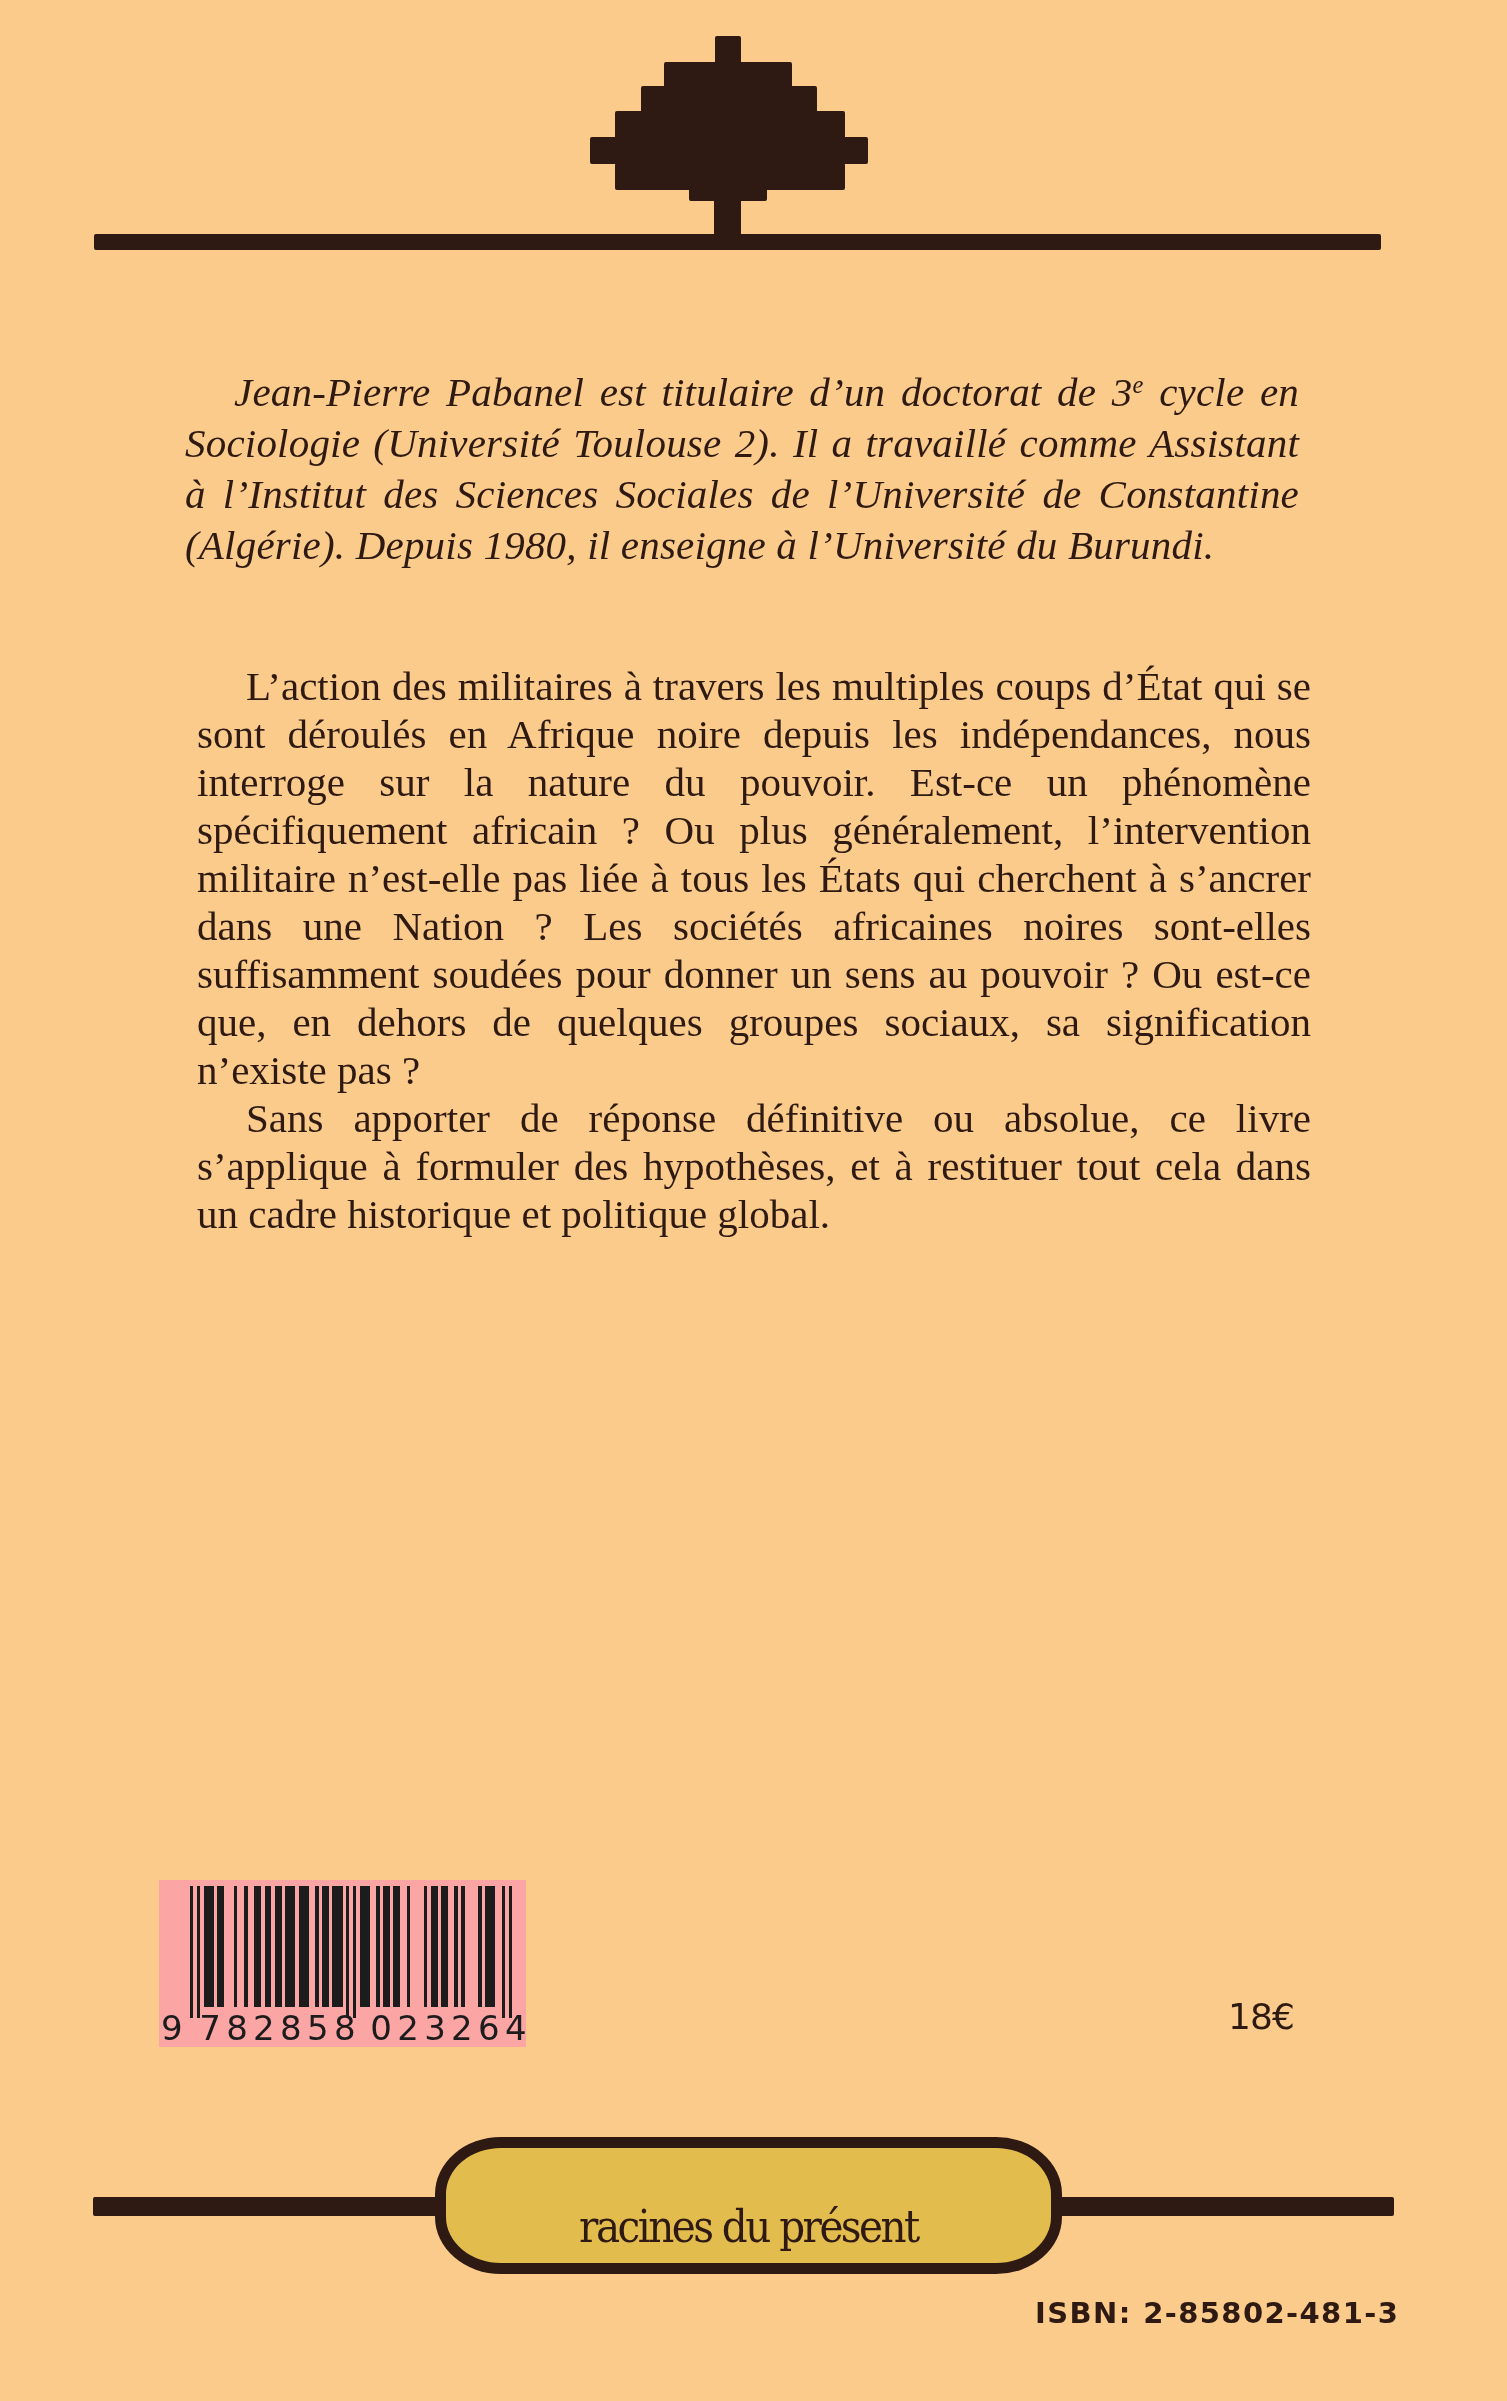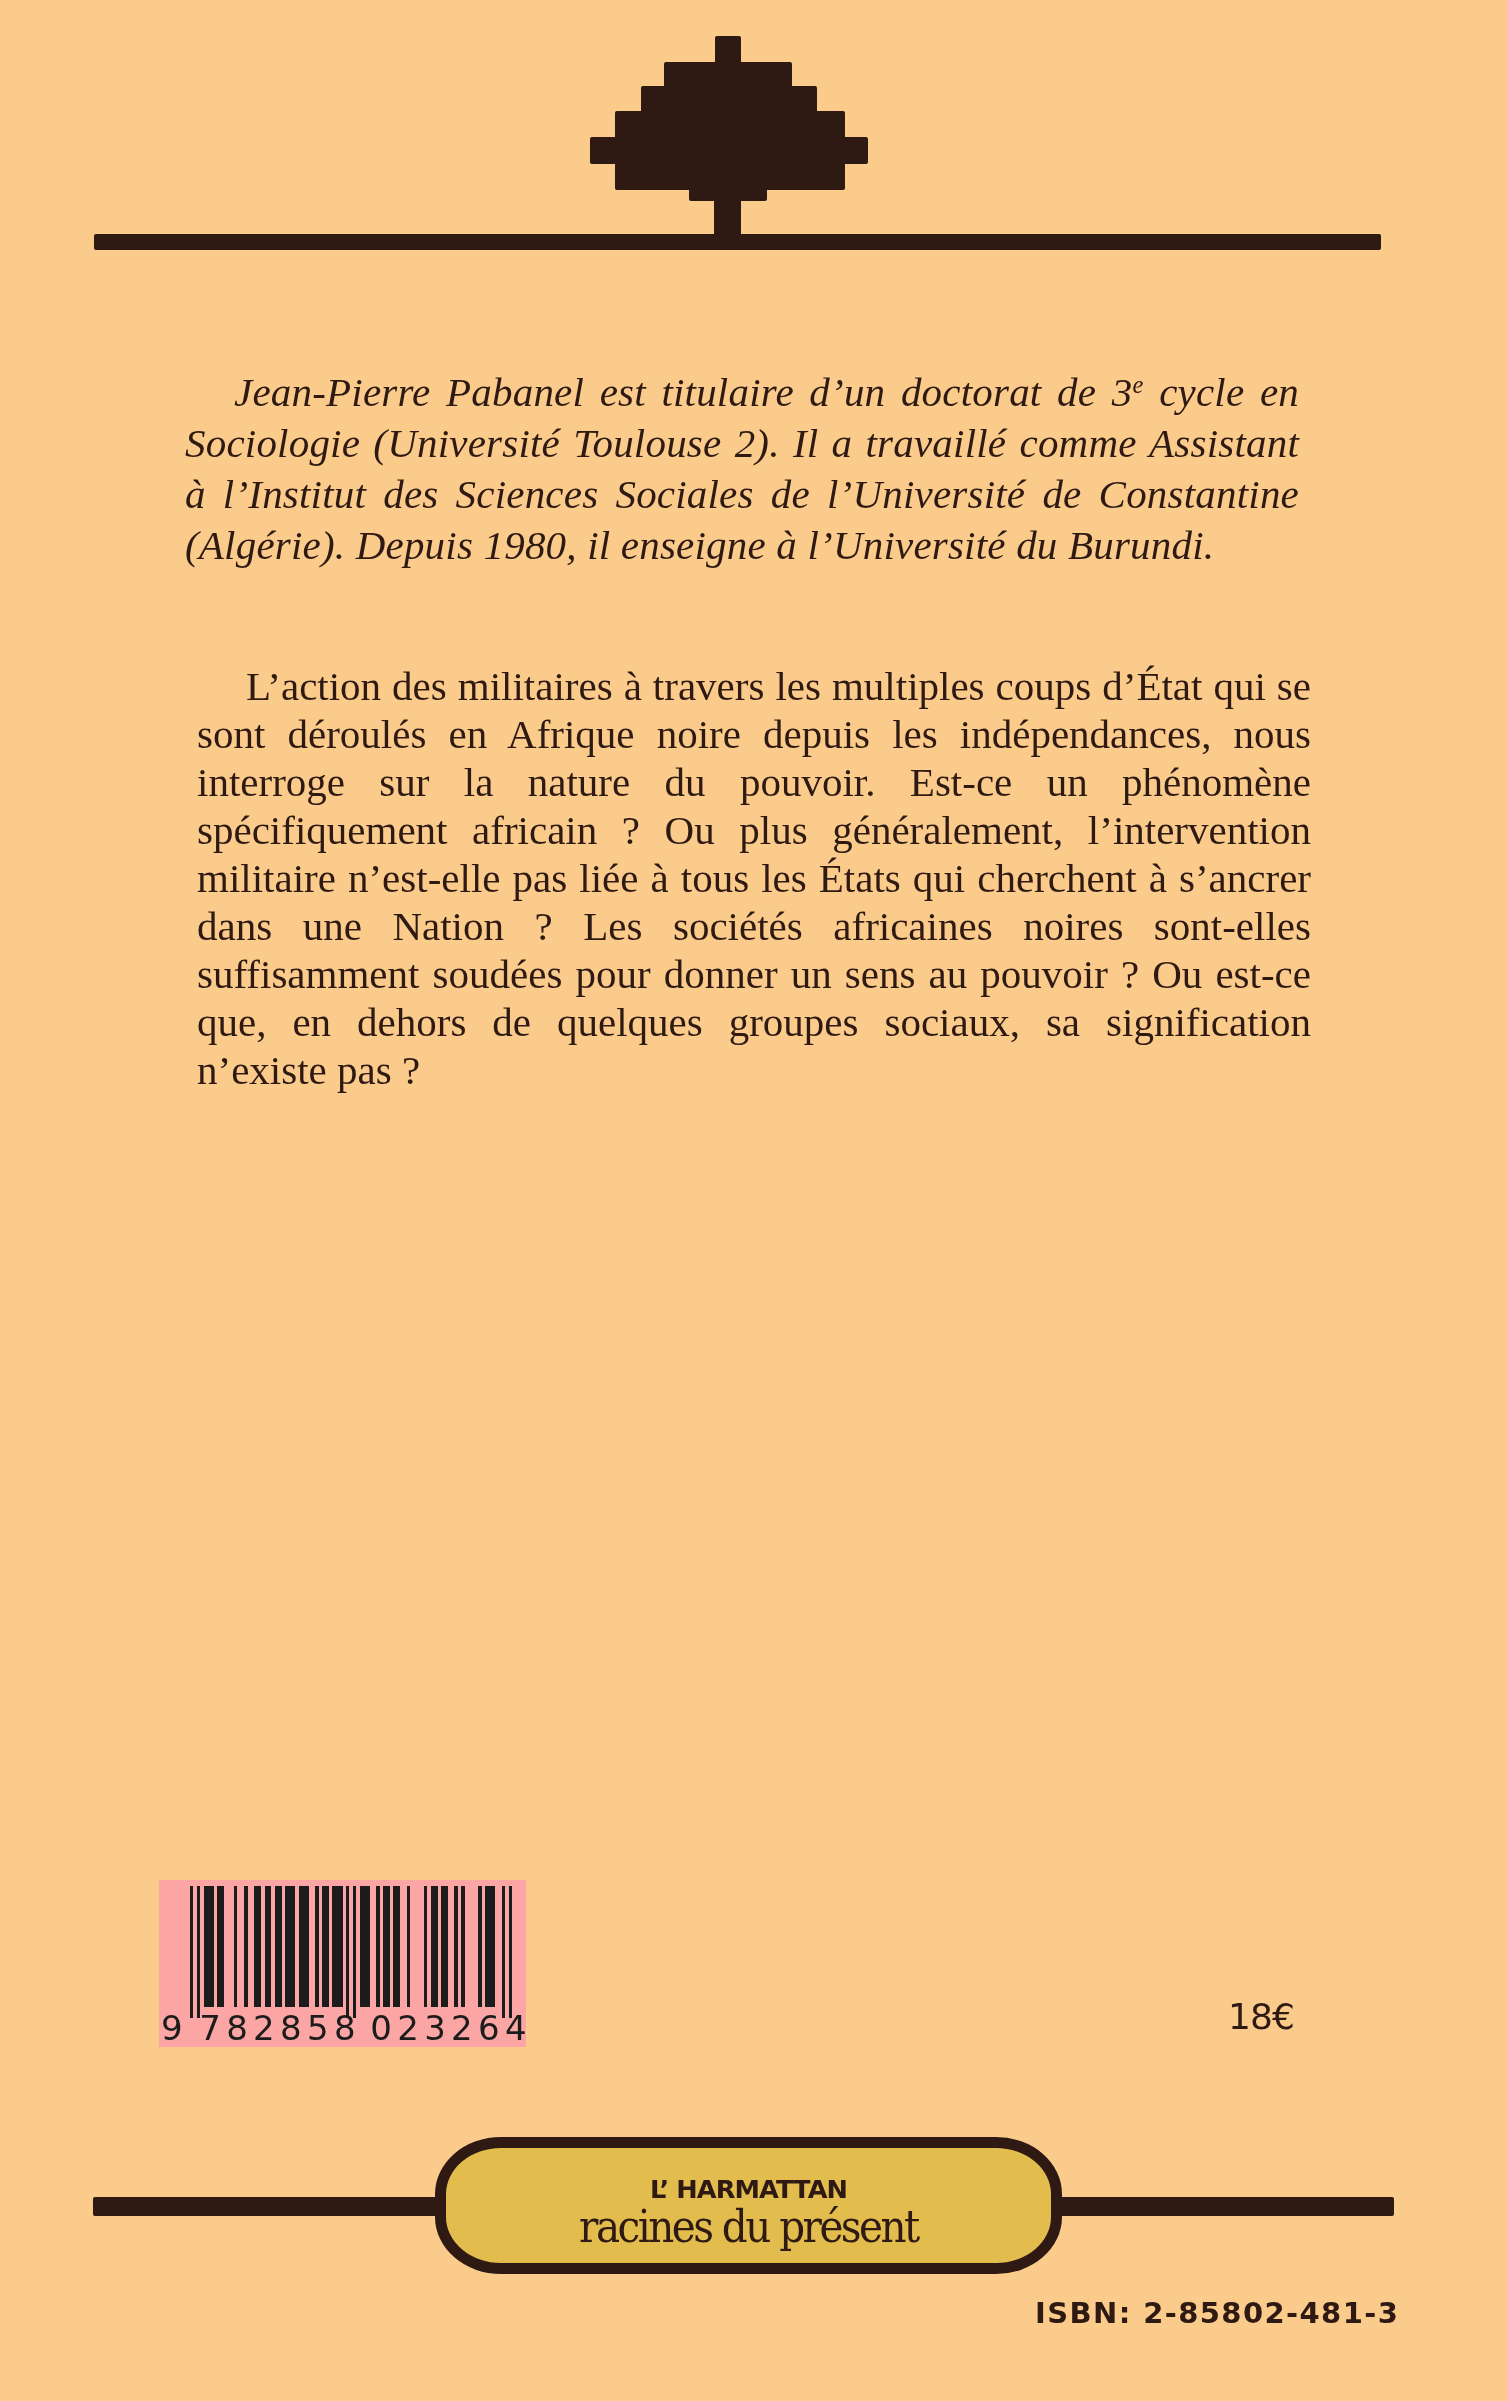--- a/index.html
+++ b/index.html
@@ -89,20 +89,21 @@
   <div class="tree-block" style="left:714px;top:199px;width:27.4px;height:40px;border-radius:0;"></div>
 </div>
 <div class="abs ink" style="left:94px;top:234px;width:1287px;height:16px;border-radius:1.9px;"></div>
 
 <div class="bio">
   <p><span>Jean-Pierre Pabanel est titulaire d’un doctorat de 3</span><sup>e</sup><span> cycle en Sociologie (Université Toulouse 2). Il a travaillé comme Assistant à l’Institut des Sciences Sociales de l’Université de Constantine (Algérie). Depuis 1980, il enseigne à l’Université du Burundi.</span></p>
 </div>
 
 <div class="blurb">
   <p>L’action des militaires à travers les multiples coups d’État  qui se sont déroulés en Afrique noire depuis les indépendances, nous interroge sur la nature du pouvoir. Est-ce un phénomène spécifiquement africain ? Ou plus généralement, l’intervention militaire n’est-elle pas liée à tous les États qui cherchent à s’ancrer dans une Nation ? Les sociétés africaines noires sont-elles suffisamment soudées pour donner un sens au pouvoir ? Ou est-ce que, en dehors de quelques groupes sociaux, sa signi­fication n’existe pas ?</p>
+  <p class="last-p">Sans apporter de réponse définitive ou absolue, ce livre s’applique à formuler des hypothèses, et à restituer tout cela dans un cadre historique et politique global.</p>
 </div>
 
 <div class="barcode">
   <div class="bars" id="bars">
       <span style="width: 3.4px; background: rgb(28, 28, 28); height: 100%;"></span>
       <span style="width: 3.4px; background: transparent; height: 100%;"></span>
       <span style="width: 3.4px; background: rgb(28, 28, 28); height: 100%;"></span>
       <span style="width: 3.4px; background: transparent; height: 92%;"></span>
       <span style="width: 3.4px; background: rgb(28, 28, 28); height: 92%;"></span>
       <span style="width: 3.4px; background: rgb(28, 28, 28); height: 92%;"></span>
@@ -196,18 +197,17 @@
       <span style="width: 3.4px; background: transparent; height: 100%;"></span>
       <span style="width: 3.4px; background: rgb(28, 28, 28); height: 100%;"></span>
     </div>
   <div class="barcode-digits"><span class="lead">9</span><span>782858</span><span class="mid">023264</span></div>
 </div>
 
 <div class="price">18€</div>
 
 <div class="logo-bar"></div>
 <div class="logo-pill">
-  <div class="logo-top">L’ HARMATTAN</div>
   <div class="logo-sub">racines du présent</div>
 </div>
 
 <div class="isbn">ISBN: 2-85802-481-3</div>
 
 
 </body></html>

